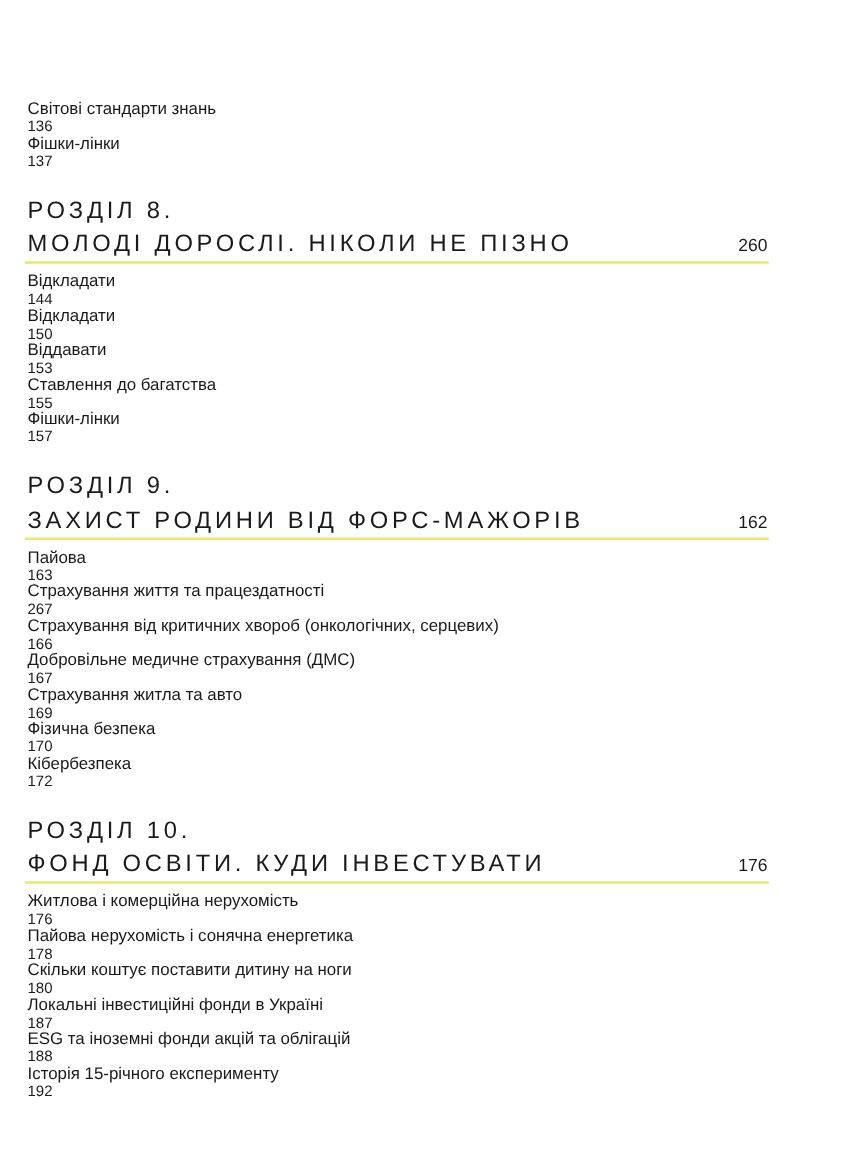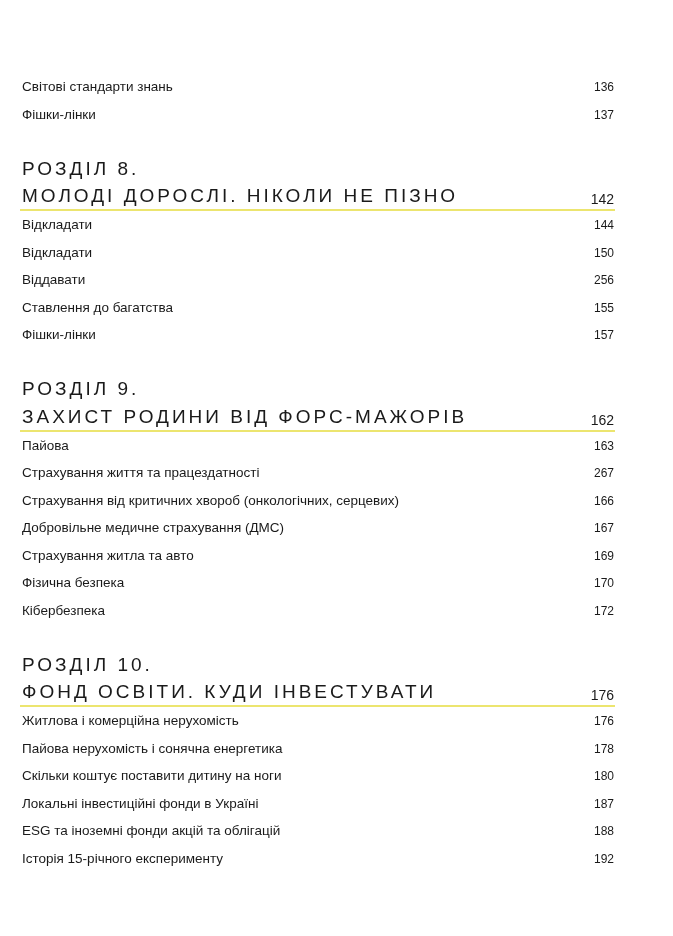--- a/index.html
+++ b/index.html
@@ -1,58 +1,58 @@
 <!DOCTYPE html>
 <html><head>
   <meta charset="utf-8">
   <style>
     html, body { margin: 0; padding: 0; background: #ffffff; }
     body { width: 673px; height: 936px; position: relative; overflow: hidden;
            font-family: "Liberation Sans", "DejaVu Sans", sans-serif; color: #1a1a1a; }
     .page { position: absolute; left: 22px; top: 0; width: 592px; }
     .row { position: absolute; left: 0; width: 592px; height: 20px; display: flex;
-           justify-content: space-between; align-items: baseline; font-size: 13.5px; }
+           justify-content: space-between; align-items: baseline; font-size: 13.5px; flex-direction: column; }
     .row .page-num { font-size: 12px; }
     .ch-label { position: absolute; left: 0; font-size: 19px; letter-spacing: 3px; color: #1a1a1a; }
     .ch-title { position: absolute; left: 0; width: 592px; display: flex; justify-content: space-between;
-                align-items: flex-end; font-size: 19px; letter-spacing: 3px; }
+                align-items: center; font-size: 19px; letter-spacing: 3px; }
     .ch-title .page-num { font-size: 14px; letter-spacing: 0; }
     .rule { position: absolute; left: -2px; width: 595px; height: 2px; background: #ece56f; }
   </style>
 </head>
 <body>
 
 <div class="page">
 
   <div class="row" style="top:79px">
     <span>Світові стандарти знань</span>
     <span class="page-num">136</span>
   </div>
   <div class="row" style="top:107px">
     <span>Фішки-лінки</span>
     <span class="page-num">137</span>
   </div>
 
   <div class="ch-label" style="top:158px">РОЗДІЛ 8.</div>
   <div class="ch-title" style="top:185px">
     <span>МОЛОДІ ДОРОСЛІ. НІКОЛИ НЕ ПІЗНО</span>
-    <span class="page-num">142</span>
+    <span class="page-num">260</span>
   </div>
   <div class="rule" style="top:209px"></div>
   <div class="row" style="top:217px">
     <span>Відкладати</span>
     <span class="page-num">144</span>
   </div>
   <div class="row" style="top:245px">
     <span>Відкладати</span>
     <span class="page-num">150</span>
   </div>
   <div class="row" style="top:272px">
     <span>Віддавати</span>
-    <span class="page-num">256</span>
+    <span class="page-num">153</span>
   </div>
   <div class="row" style="top:300px">
     <span>Ставлення до багатства</span>
     <span class="page-num">155</span>
   </div>
   <div class="row" style="top:327px">
     <span>Фішки-лінки</span>
     <span class="page-num">157</span>
   </div>
 

